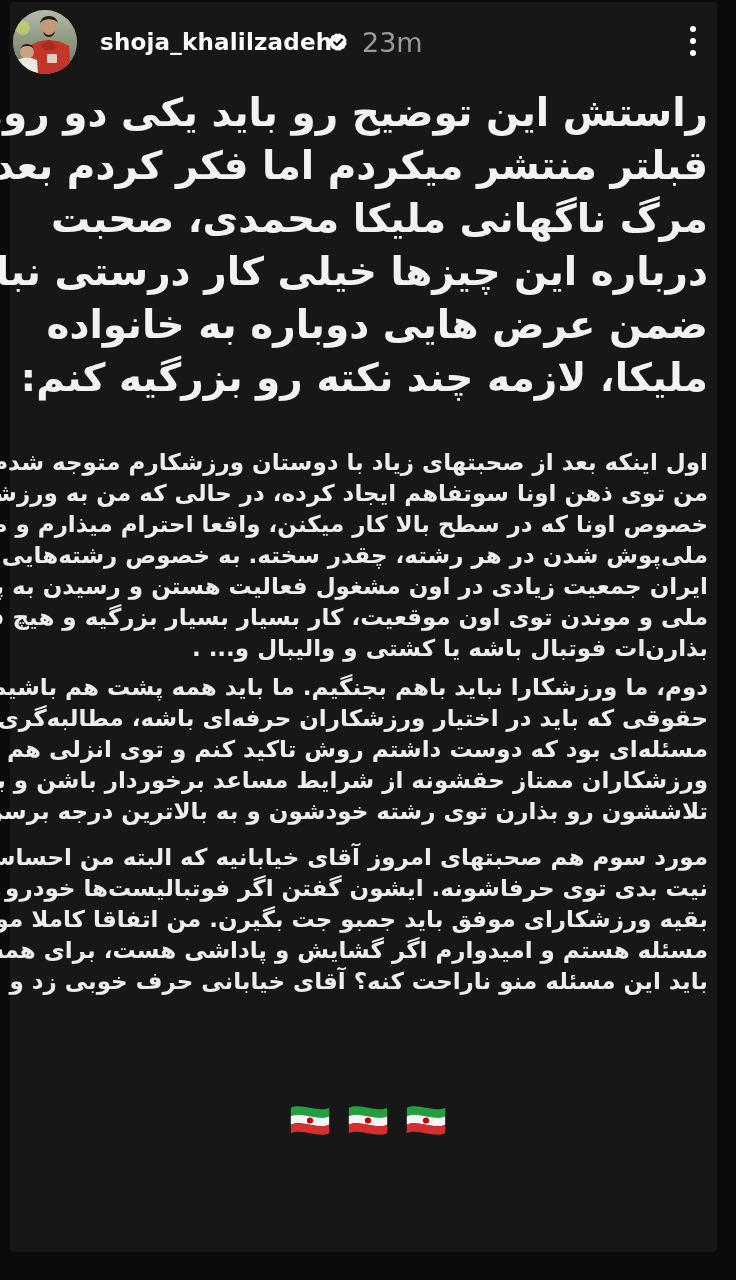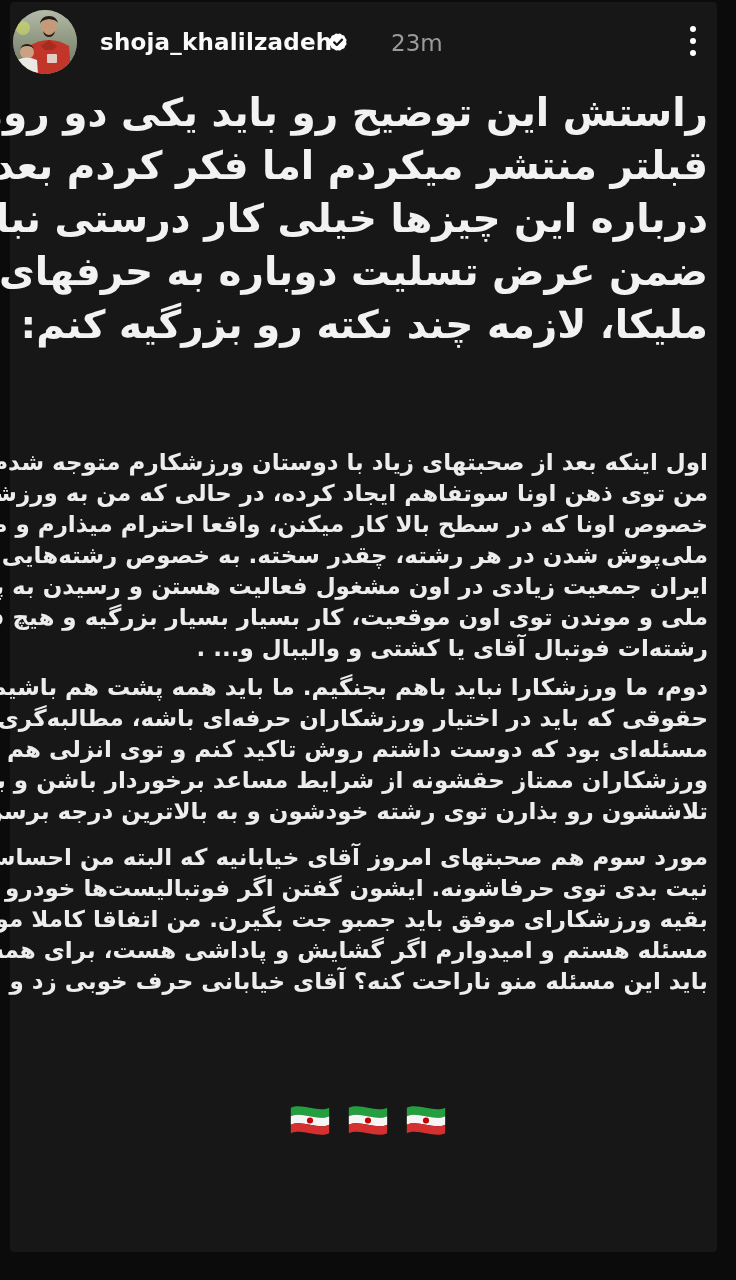--- a/index.html
+++ b/index.html
@@ -19,21 +19,21 @@
   }
   .avatar svg { display:block; width:64px; height:64px; }
   .username {
     position:absolute; left:100px; top:29px;
     font-size:23px; font-weight:bold; color:#fafafa; letter-spacing:0.2px;
     line-height:27px; white-space:nowrap;
   }
   .verified { position:absolute; left:327px; top:31px; width:22px; height:22px; }
   .timestamp {
     position:absolute; left:362px; top:30px;
-    font-size:23px; color:#9a9a9a; line-height:26px;margin-left:29px;
+    font-size:27px; color:#9a9a9a; line-height:26px;
   }
   .menu-dots { position:absolute; left:689px; top:26px; width:8px; height:34px; cursor:pointer; }
   .menu-dots .dot {
     width:6px; height:6px; border-radius:50%; background:#ffffff; margin:0 auto 6px auto;
   }
 
   
   .heading {
     position:absolute; left:24px; top:86px; width:684px;
     direction:rtl; text-align:right;
@@ -108,33 +108,34 @@
 
   <div class="menu-dots">
     <div class="dot"></div>
     <div class="dot"></div>
     <div class="dot"></div>
   </div>
 
   <div class="heading">
     <div class="tline">راستش این توضیح رو باید یکی دو روز</div>
     <div class="tline">قبلتر منتشر میکردم اما فکر کردم بعد از</div>
+    <div class="tline">مرگ ناگهانی ملیکا محمدی، صحبت</div>
     <div class="tline">درباره این چیزها خیلی کار درستی نباشه.</div>
-    <div class="tline">ضمن عرض تسلیت دوباره به حرفهای</div>
+    <div class="tline">ضمن عرض هایی دوباره به خانواده</div>
     <div class="tline">ملیکا، لازمه چند نکته رو بزرگیه کنم:</div>
   </div>
 
   <div class="para para1">
     <div class="tline">اول اینکه بعد از صحبتهای زیاد با دوستان ورزشکارم متوجه شدم حرفهای</div>
     <div class="tline">من توی ذهن اونا سوتفاهم ایجاد کرده، در حالی که من به ورزشکارا به</div>
     <div class="tline">خصوص اونا که در سطح بالا کار میکنن، واقعا احترام میذارم و میدونم</div>
     <div class="tline">ملی‌پوش شدن در هر رشته، چقدر سخته.  به خصوص رشته‌هایی که توی</div>
     <div class="tline">ایران جمعیت زیادی در اون مشغول فعالیت هستن و رسیدن به پیراهن تیم</div>
     <div class="tline">ملی و موندن توی اون موقعیت، کار بسیار بسیار بزرگیه و هیچ فرقی نداره</div>
-    <div class="tline">رشته‌ات فوتبال آقای یا کشتی و والیبال و... .</div>
+    <div class="tline">بذارن‌ات فوتبال باشه یا کشتی و والیبال و... .</div>
   </div>
 
   <div class="para para2">
     <div class="tline">دوم، ما ورزشکارا نباید باهم بجنگیم. ما باید همه پشت هم باشیم و در مورد</div>
     <div class="tline">حقوقی که باید در اختیار ورزشکاران حرفه‌ای باشه، مطالبه‌گری کنیم. این</div>
     <div class="tline">مسئله‌ای بود که دوست داشتم روش تاکید کنم و توی انزلی هم گفتم همه</div>
     <div class="tline">ورزشکاران ممتاز حقشونه از شرایط مساعد برخوردار باشن و بدون دغدغه</div>
     <div class="tline">تلاششون رو بذارن توی رشته خودشون و به بالاترین درجه برسن.</div>
   </div>
 

